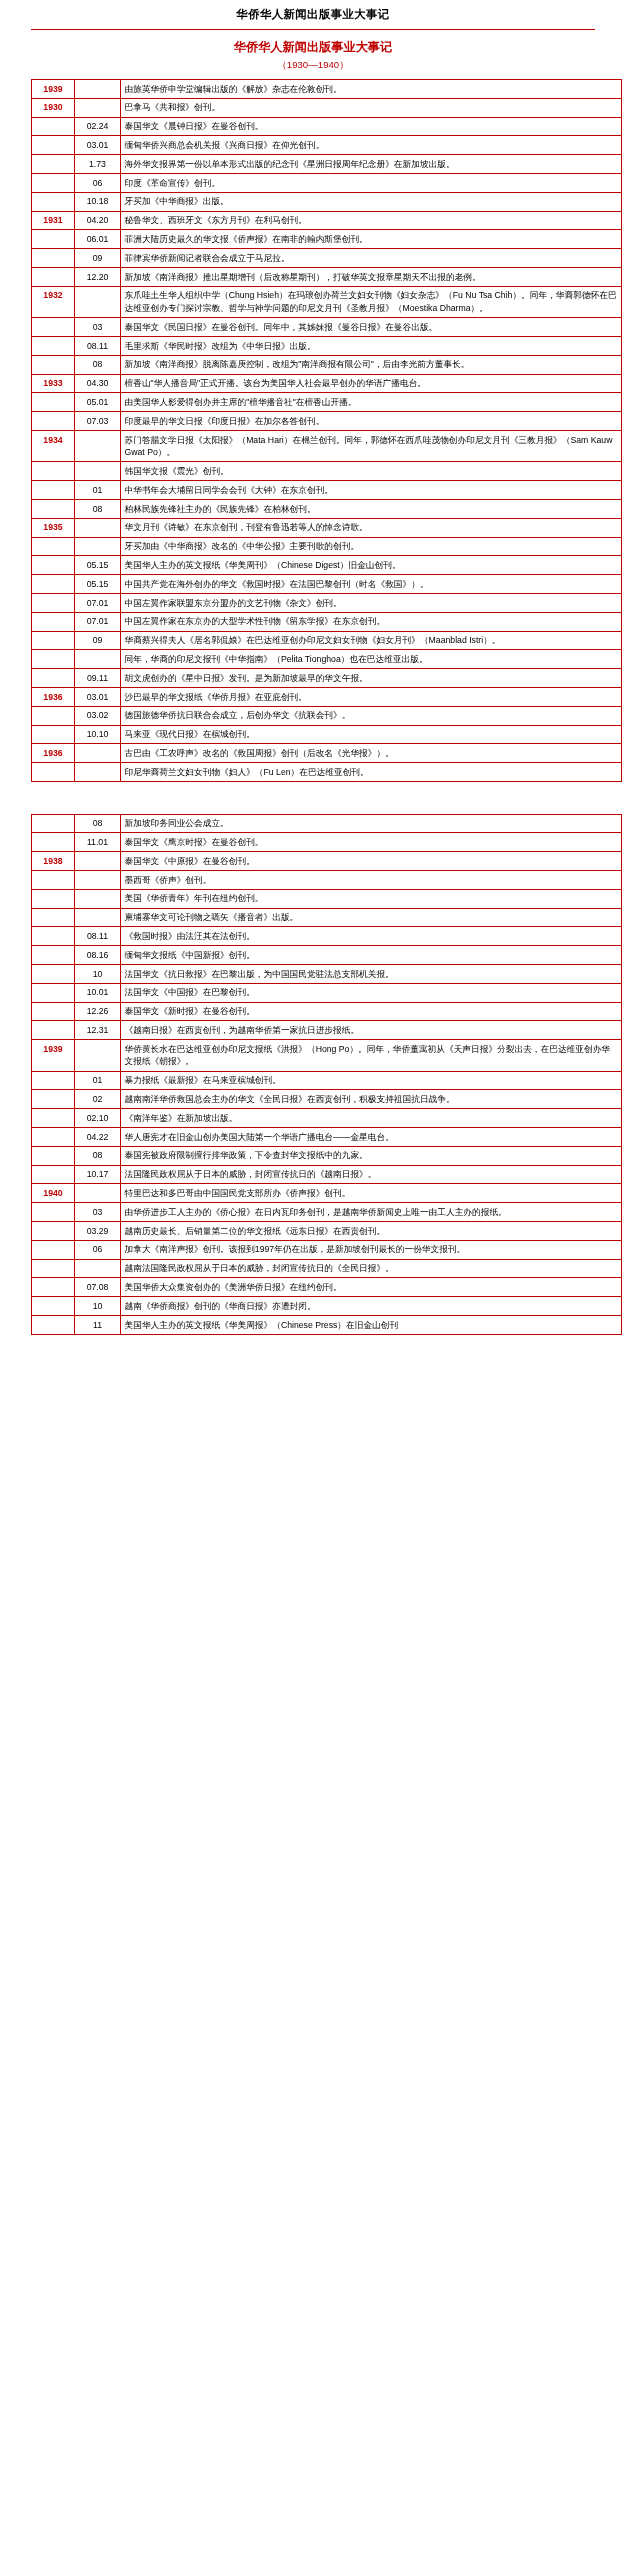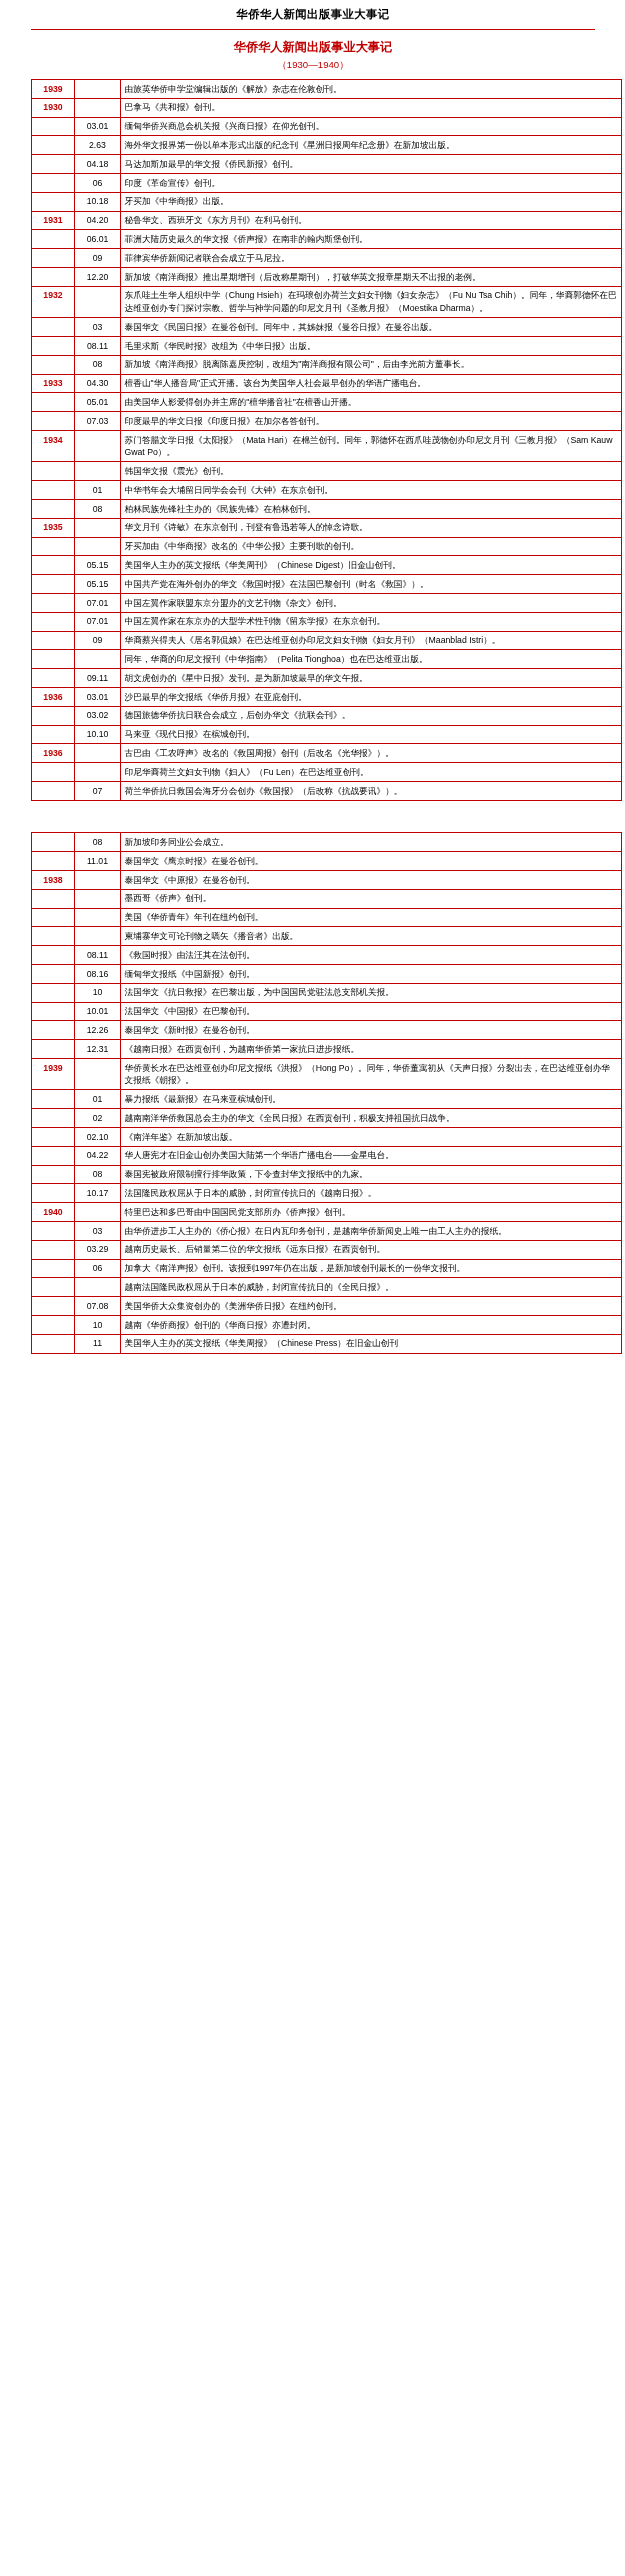--- a/index.html
+++ b/index.html
@@ -86,32 +86,32 @@
           <td class="date blank"></td>
           <td class="text">由旅英华侨申学堂编辑出版的《解放》杂志在伦敦创刊。</td>
         </tr>
         <tr>
           <td class="year">1930</td>
           <td class="date blank"></td>
           <td class="text">巴拿马《共和报》创刊。</td>
         </tr>
         <tr>
           <td class="year blank"></td>
+          <td class="date">02.24</td>
+          <td class="text">泰国华文《晨钟日报》在曼谷创刊。</td>
+        </tr>
+        <tr>
+          <td class="year blank"></td>
           <td class="date">03.01</td>
           <td class="text">缅甸华侨兴商总会机关报《兴商日报》在仰光创刊。</td>
         </tr>
         <tr>
           <td class="year blank"></td>
-          <td class="date">2.63</td>
+          <td class="date">1.73</td>
           <td class="text">海外华文报界第一份以单本形式出版的纪念刊《星洲日报周年纪念册》在新加坡出版。</td>
-        </tr>
-        <tr>
-          <td class="year blank"></td>
-          <td class="date">04.18</td>
-          <td class="text">马达加斯加最早的华文报《侨民新报》创刊。</td>
         </tr>
         <tr>
           <td class="year blank"></td>
           <td class="date">06</td>
           <td class="text">印度《革命宣传》创刊。</td>
         </tr>
         <tr>
           <td class="year blank"></td>
           <td class="date">10.18</td>
           <td class="text">牙买加《中华商报》出版。</td>
@@ -254,25 +254,20 @@
         <tr>
           <td class="year">1936</td>
           <td class="date blank"></td>
           <td class="text">古巴由《工农呼声》改名的《救国周报》创刊（后改名《光华报》）。</td>
         </tr>
         <tr>
           <td class="year blank"></td>
           <td class="date blank"></td>
           <td class="text">印尼华裔荷兰文妇女刊物《妇人》（Fu Len）在巴达维亚创刊。</td>
         </tr>
-        <tr>
-          <td class="year blank"></td>
-          <td class="date">07</td>
-          <td class="text">荷兰华侨抗日救国会海牙分会创办《救国报》（后改称《抗战要讯》）。</td>
-        </tr>
       </tbody>
   </table>
 
   <div class="spacer"></div>
 
   <table class="events">
     <tbody id="tbody-part2">
         <tr>
           <td class="year blank"></td>
           <td class="date">08</td>

